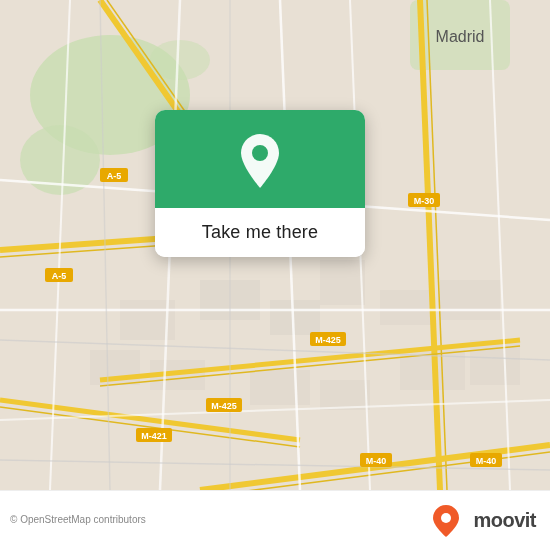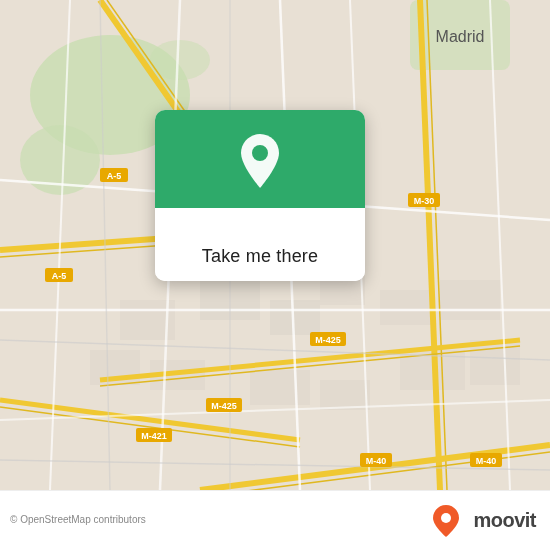--- a/index.html
+++ b/index.html
@@ -65,21 +65,20 @@
     }
 
     #take-me-there-btn {
       background: none;
       border: none;
       font-size: 18px;
       font-weight: 500;
       color: #222;
       cursor: pointer;
       letter-spacing: 0.01em;
-      margin-top: 24px;
     }
 
     
     #bottom-bar {
       width: 550px;
       height: 60px;
       background: white;
       display: flex;
       align-items: center;
       justify-content: space-between;

